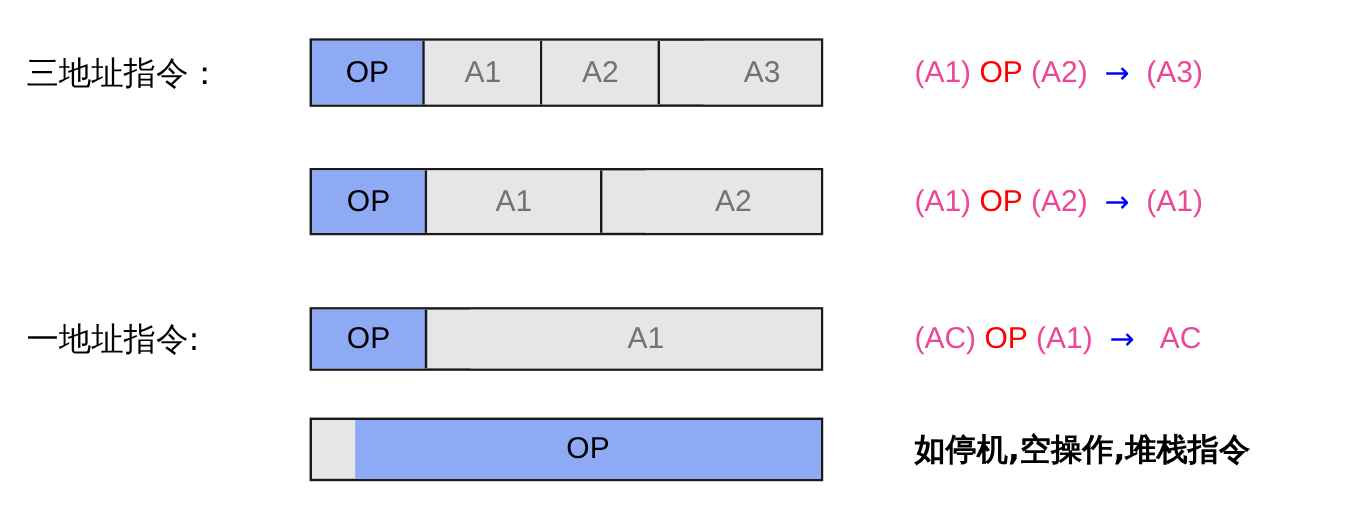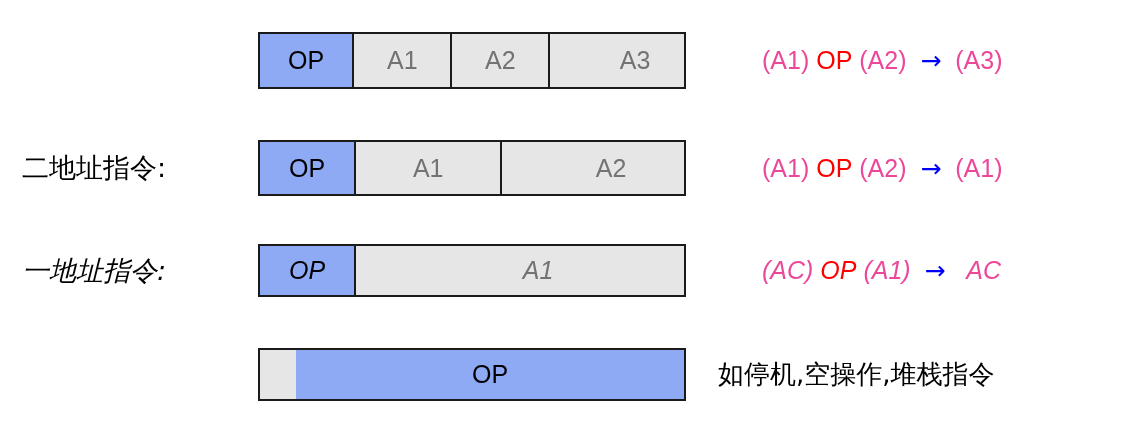--- a/index.html
+++ b/index.html
@@ -92,37 +92,39 @@
   .expr .blue { color: #ec4899; }
   .expr .red  { color: #FF0000; }
   .expr .arrow {
     color: #0000FF;
     font-family: "DejaVu Sans", sans-serif;
     font-size: 25px;
   }
 
   .note {
     position: absolute;
-    left: 718px;
+    left: 762px;
     top: 0;
     height: 100%;
     display: flex;
     align-items: center;
     font-family: "DejaVu Sans", "Liberation Sans", sans-serif;
     font-size: 26px;
     color: #000000;
     white-space: nowrap;
+    font-weight: bold;
   }
 </style>
 </head>
 <body>
 
 <div id="diagram">
 
   <div class="row" style="top:32px; height:57px;">
+    <div class="row-label">三地址指令：</div>
 
     <div class="word" style="width:428px;">
       <div class="field op" style="width:104px;">OP</div>
       <div class="field addr" style="width:108px;">A1</div>
       <div class="field addr" style="width:108px;">A2</div>
       <div class="field addr" style="width:108px;">A3</div>
     </div>
 
     <div class="expr">
       <span class="blue">(A1)</span>
@@ -131,42 +133,41 @@
       <span class="blue"> </span>
       <span class="blue">(A2)</span>
       <span class="blue">  </span>
       <span class="arrow">→</span>
       <span class="blue">  </span>
       <span class="blue">(A3)</span>
     </div>
   </div>
 
   <div class="row" style="top:140px; height:56px;">
-    <div class="row-label">二地址指令:</div>
 
     <div class="word" style="width:428px;">
       <div class="field op" style="width:106px;">OP</div>
       <div class="field addr" style="width:161px;">A1</div>
       <div class="field addr" style="width:161px;">A2</div>
     </div>
 
     <div class="expr">
       <span class="blue">(A1)</span>
       <span class="blue"> </span>
       <span class="red">OP</span>
       <span class="blue"> </span>
       <span class="blue">(A2)</span>
       <span class="blue">  </span>
       <span class="arrow">→</span>
       <span class="blue">  </span>
       <span class="blue">(A1)</span>
     </div>
   </div>
 
-  <div class="row" style="top:244px; height:53px;font-style:italic;">
+  <div class="row" style="top:256px; height:53px;">
     <div class="row-label">一地址指令:</div>
 
     <div class="word" style="width:428px;">
       <div class="field op" style="width:106px;">OP</div>
       <div class="field addr" style="width:322px;">A1</div>
     </div>
 
     <div class="expr">
       <span class="blue">(AC)</span>
       <span class="blue"> </span>

